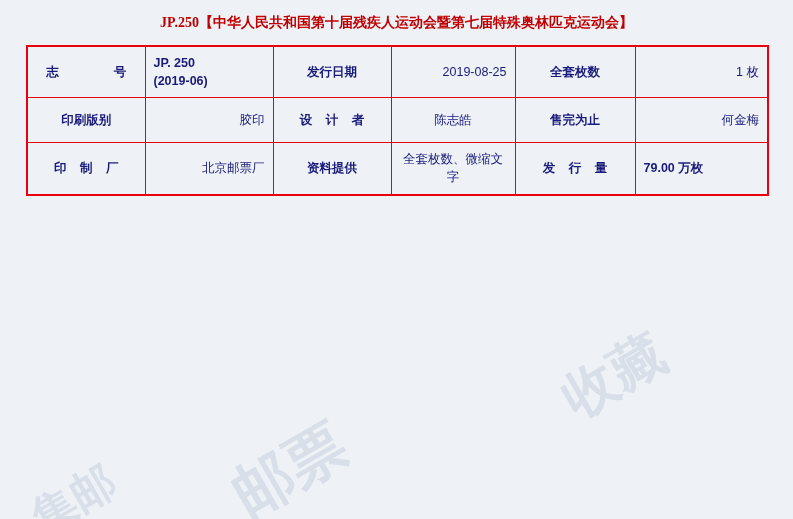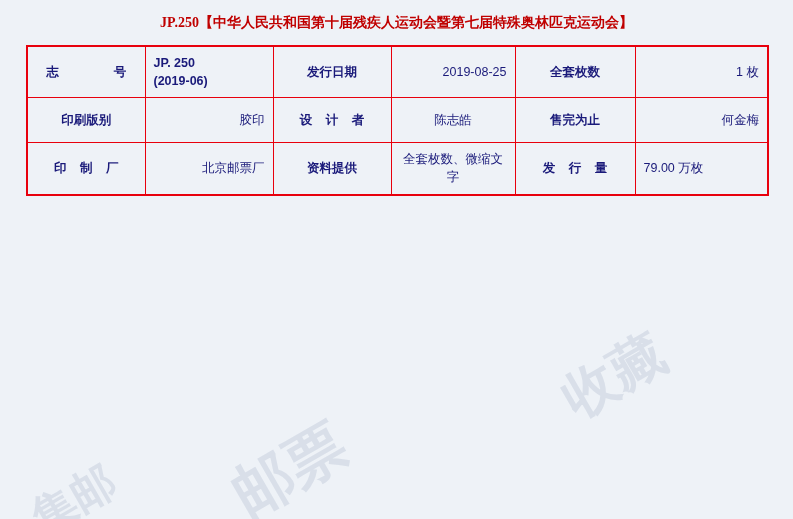--- a/index.html
+++ b/index.html
@@ -87,21 +87,21 @@
   td.val {
     text-align: right;
   }
   td.red {
     color: #c00000;
     font-weight: bold;
     text-align: left;
   }
   td.redleft {
     color: #c00000;
-    font-weight: normal;
+    font-weight: bold;
     text-align: left;
   }
   td.rightnum {
     text-align: right;
     color: #1a1a7a;
   }
   .spaced {
     letter-spacing: 10px;
     padding-left: 10px;
   }

